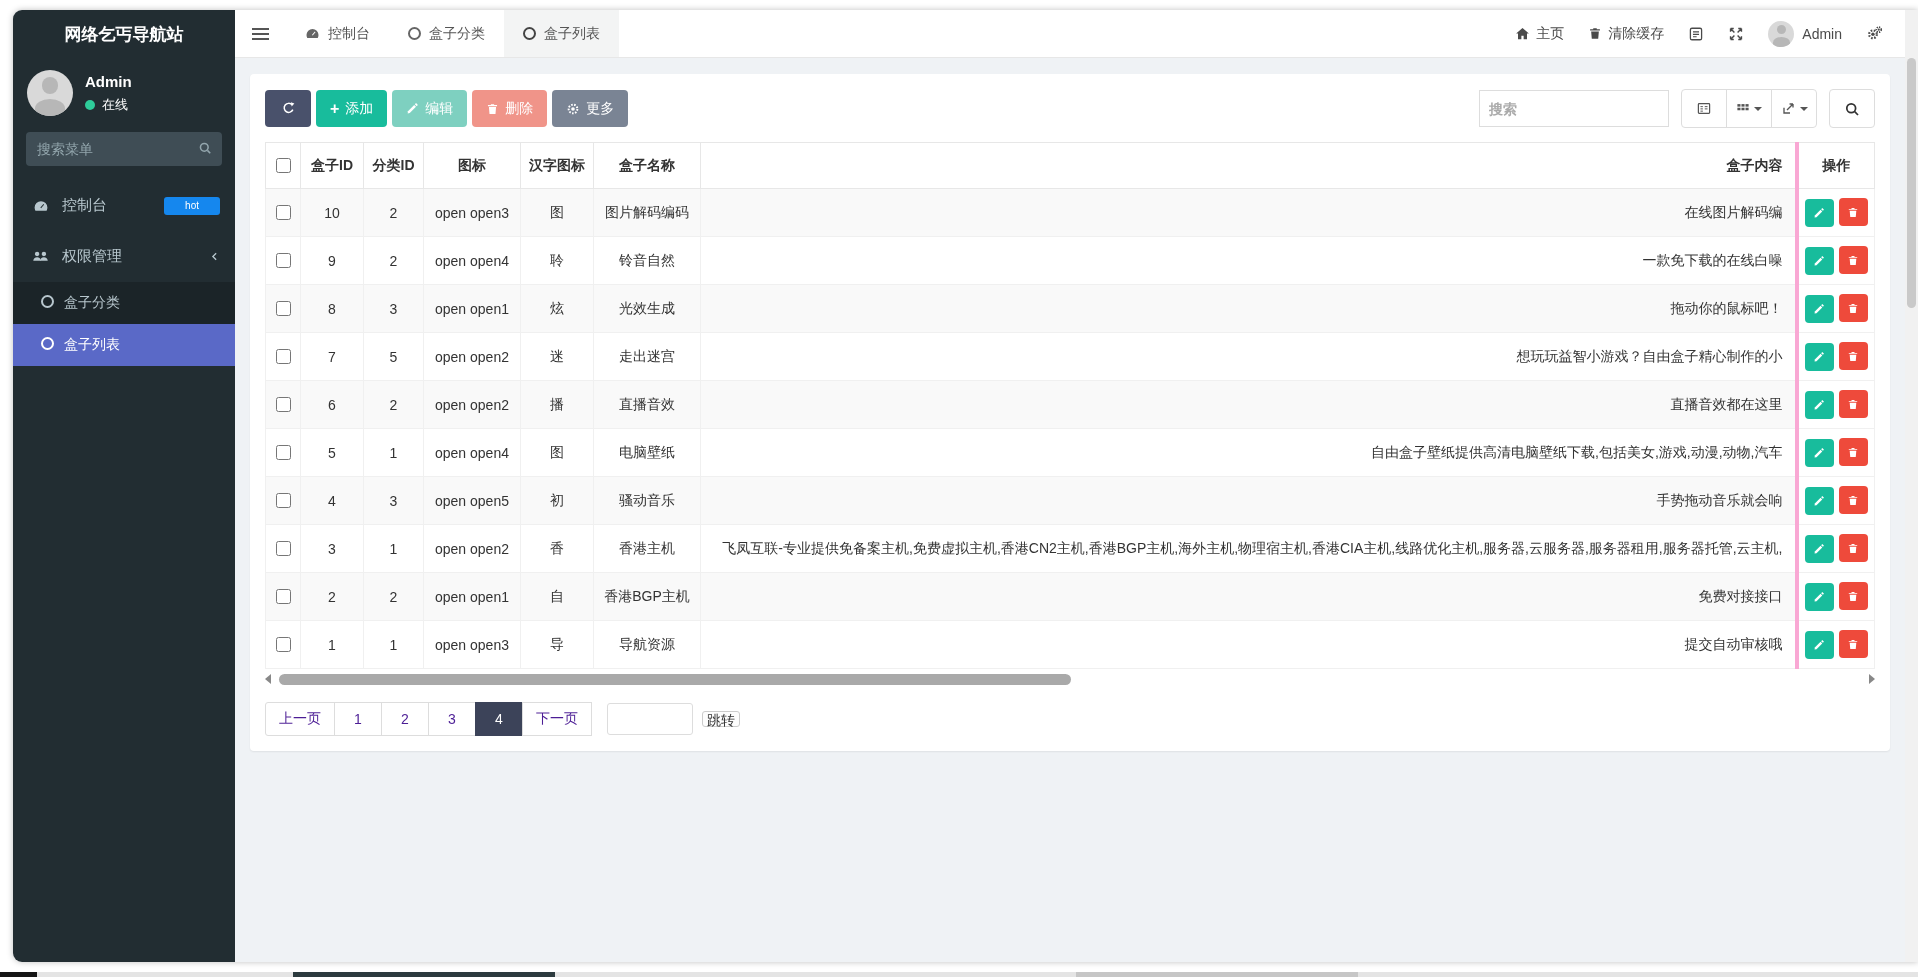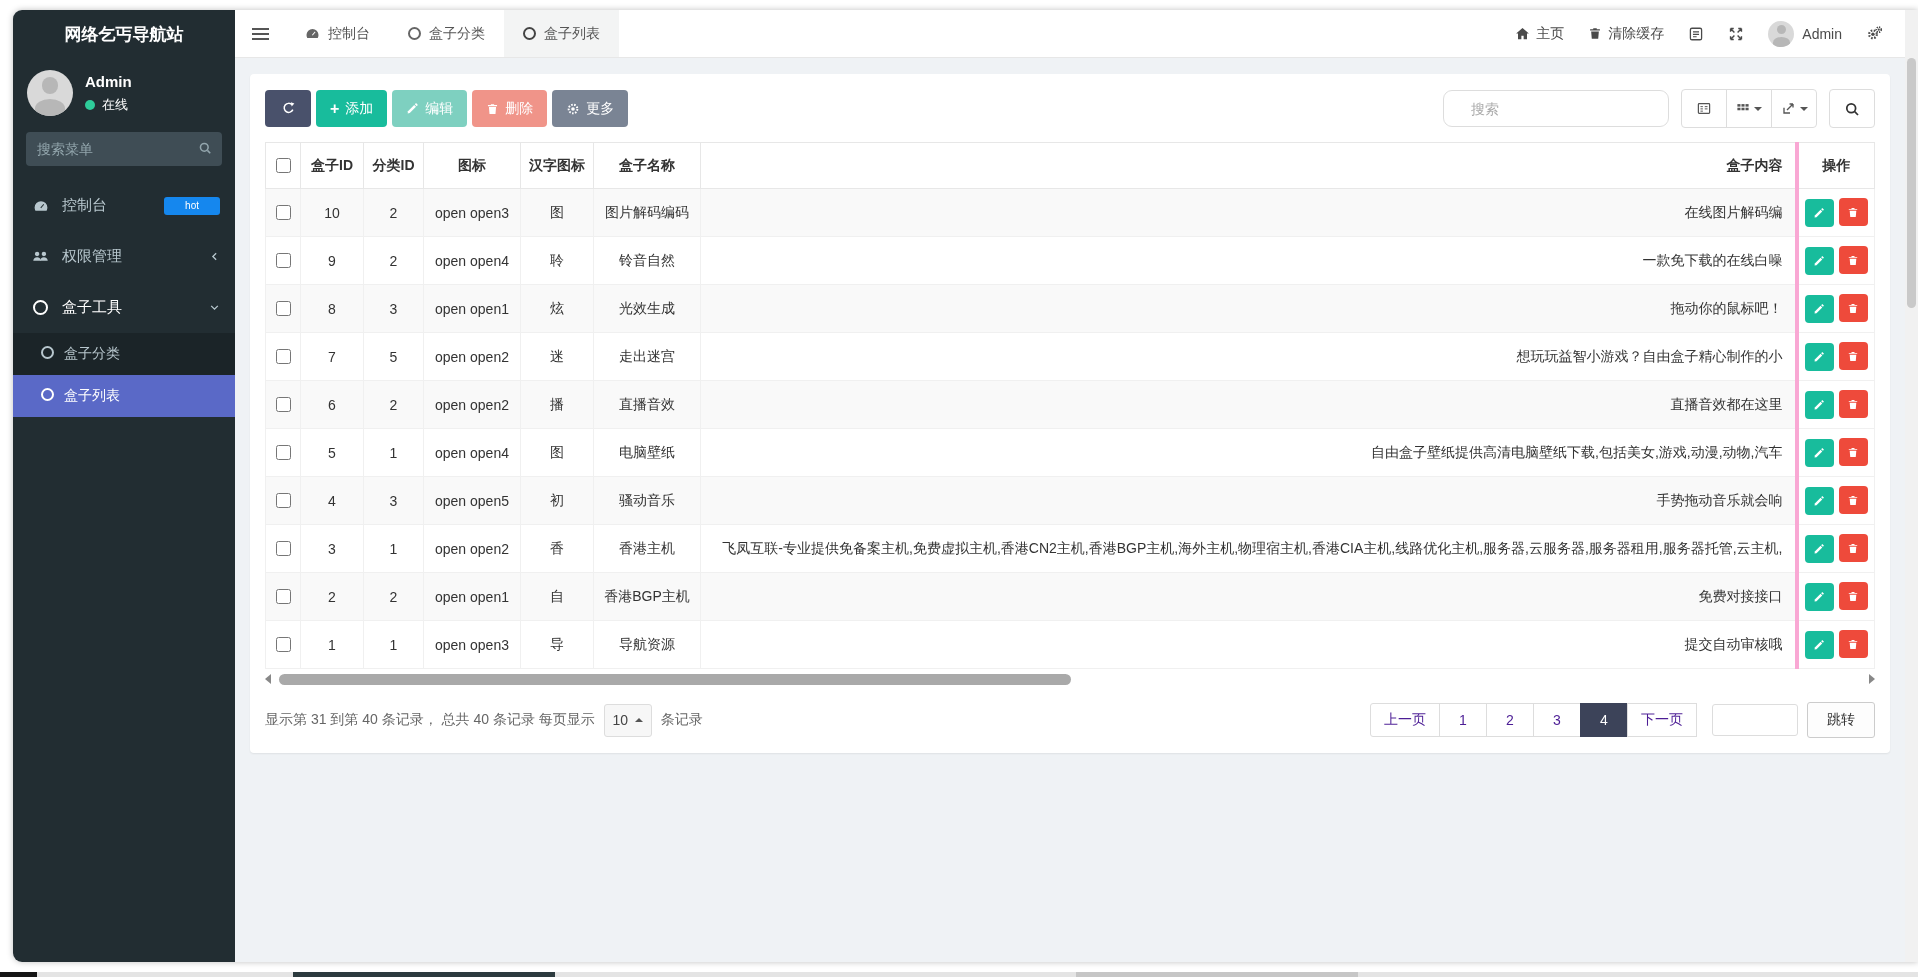--- a/index.html
+++ b/index.html
@@ -52,21 +52,21 @@
   
   .toolbar{display:flex;align-items:center;}
   .btn{height:37px;border:none;border-radius:4px;color:#fff;font-size:14px;display:inline-flex;align-items:center;
     gap:6px;padding:0 14px;margin-right:5px;cursor:pointer;font-family:inherit;}
   .btn-refresh{background:#49516b;width:46px;justify-content:center;padding:0;}
   .btn-add{background:#18bc9c;}
   .btn-edit{background:#7ed0c0;}
   .btn-del{background:#f09489;}
   .btn-more{background:#7a8494;}
   .tb-right{margin-left:auto;display:flex;align-items:center;}
-  .srch{width:170px;height:35px;border:1px solid #ddd;border-radius:9px;padding:0 27px;font-size:14px;color:#555;outline:none;font-family:inherit;}
+  .srch{width:170px;height:35px;border:1px solid #ddd;border-radius:0;padding:0 9px;font-size:14px;color:#555;outline:none;font-family:inherit;font-weight:bold;}
   .srch::placeholder{color:#aaa;}
   .vgroup{display:flex;margin-left:12px;}
   .vbtn{width:44px;height:37px;background:#fff;border:1px solid #ddd;display:inline-flex;align-items:center;
     justify-content:center;gap:4px;color:#555;cursor:pointer;margin-left:-1px;}
   .vbtn:first-child{border-radius:4px 0 0 4px;margin-left:0;}
   .vbtn:last-child{border-radius:0 4px 4px 0;}
   .sbtn{width:44px;height:37px;margin-left:12px;background:#fff;border:1px solid #ddd;border-radius:4px;
     display:inline-flex;align-items:center;justify-content:center;color:#333;cursor:pointer;}
   .caret{width:0;height:0;border-left:4px solid transparent;border-right:4px solid transparent;border-top:4px solid #555;}
   .caret-up{width:0;height:0;border-left:4px solid transparent;border-right:4px solid transparent;border-bottom:4px solid #555;}
@@ -94,21 +94,21 @@
   .pginfo{display:flex;align-items:center;gap:9px;}
   .size-box{min-width:46px;height:31px;border:1px solid #ddd;border-radius:3px;background:#f7f7f7;
     display:inline-flex;align-items:center;justify-content:center;gap:7px;color:#444;cursor:pointer;}
   .pager{display:flex;align-items:center;}
   .pg{height:32px;min-width:20px;padding:0 13px;display:inline-flex;align-items:center;justify-content:center;
     border:1px solid #ddd;background:#fff;color:#4c1d95;margin-left:-1px;cursor:pointer;}
   .pg:first-child{border-radius:3px 0 0 3px;margin-left:0;}
   .pg:last-child{border-radius:0 3px 3px 0;}
   .pg.active{background:#3c4359;border-color:#3c4359;color:#fff;}
   .jump-input{width:72px;height:30px;border:1px solid #ddd;border-radius:3px;margin-left:15px;outline:none;font-family:inherit;padding:0 6px;}
-  .jump-btn{height:36px;padding:0 19px;margin-left:9px;border:1px solid #ccc;background:#fdfdfd;border-radius:3px;
+  .jump-btn{height:16px;padding:0 4px;margin-left:9px;border:1px solid #ccc;background:#fdfdfd;border-radius:3px;
     font-size:14px;color:#333;cursor:pointer;font-family:inherit;}
   
   .vscroll{width:13px;flex-shrink:0;background:#f1f1f1;position:relative;}
   .vthumb{position:absolute;left:2px;top:48px;width:9px;height:250px;background:#c9c9c9;border-radius:5px;}
   .taskbar{position:absolute;left:0;bottom:0;width:1918px;height:5px;background:#e4e4e4;}
   .tseg{position:absolute;top:0;height:5px;}
   svg{display:block;}
 </style>
 </head>
 <body>
@@ -162,31 +162,20 @@
             </svg>
         </span>
         <span>权限管理</span>
         <span class="chev">
           <svg width="11" height="11" viewBox="0 0 20 20" fill="none" stroke="currentColor" stroke-width="2.4">
               <path d="M13 4 7 10l6 6"></path>
             </svg>
         </span>
       </div>
 
-      <div class="menu-item open">
-        <span class="mi-icon">
-            <span class="ring"></span>
-          </span>
-        <span>盒子工具</span>
-        <span class="chev">
-          <svg width="11" height="11" viewBox="0 0 20 20" fill="none" stroke="currentColor" stroke-width="2.4">
-              <path d="M4 7l6 6 6-6"></path>
-            </svg>
-        </span>
-      </div>
 
       <div class="submenu">
         <div class="submenu-item">
           <span class="mi-icon"><span class="ring sm"></span></span>
           <span>盒子分类</span>
         </div>
         <div class="submenu-item active">
           <span class="mi-icon"><span class="ring sm"></span></span>
           <span>盒子列表</span>
         </div>
@@ -563,28 +552,20 @@
           </table>
         </div>
 
         <div class="hscroll">
           <span class="harrow left"></span>
           <span class="hthumb"></span>
           <span class="harrow right"></span>
         </div>
 
         <div class="pgrow">
-          <div class="pginfo">
-            <span>显示第 31 到第 40 条记录， 总共 40 条记录 每页显示</span>
-            <span class="size-box">
-              <span>10</span>
-              <span class="caret-up"></span>
-            </span>
-            <span>条记录</span>
-          </div>
           <div class="pager">
             <span class="pg">上一页</span>
             <span class="pg">1</span>
             <span class="pg">2</span>
             <span class="pg">3</span>
             <span class="pg active">4</span>
             <span class="pg">下一页</span>
             <input class="jump-input" style="">
             <button class="jump-btn">跳转</button>
           </div>

